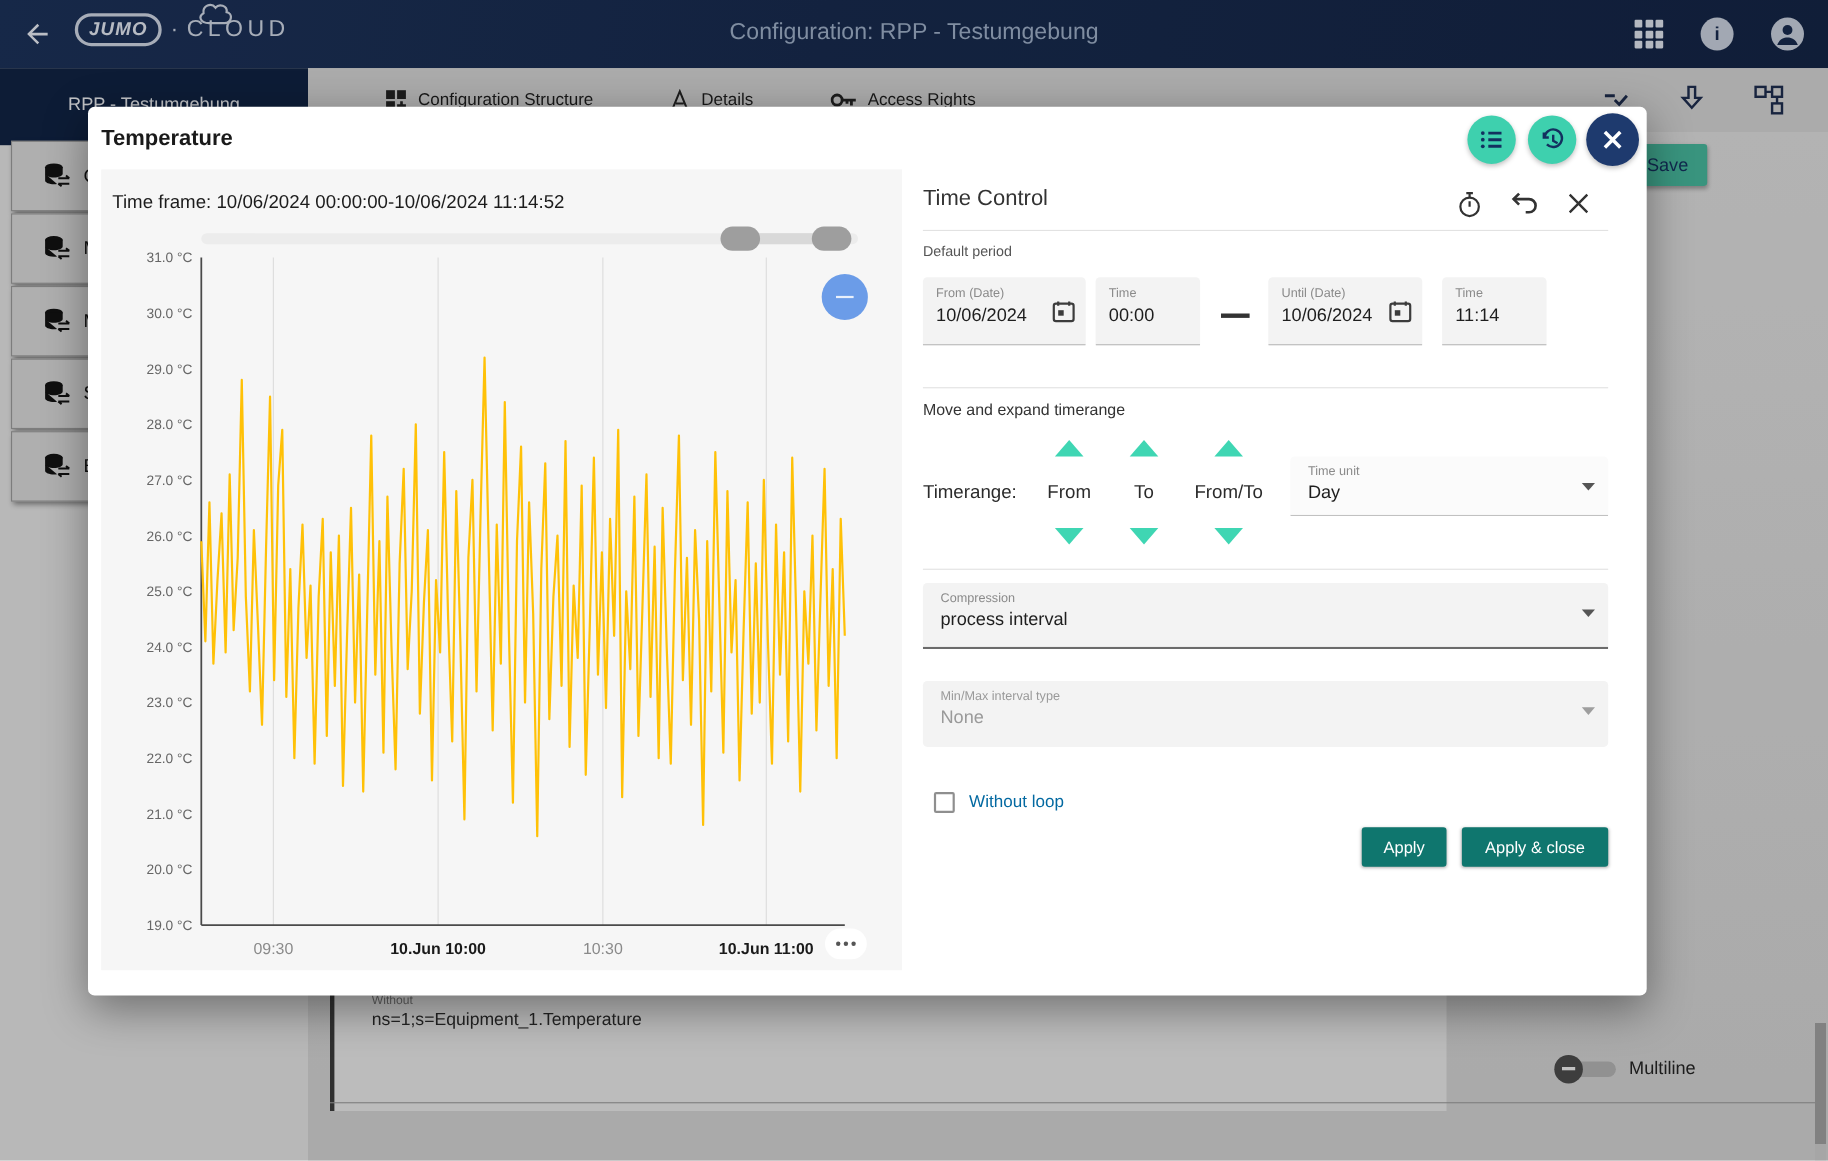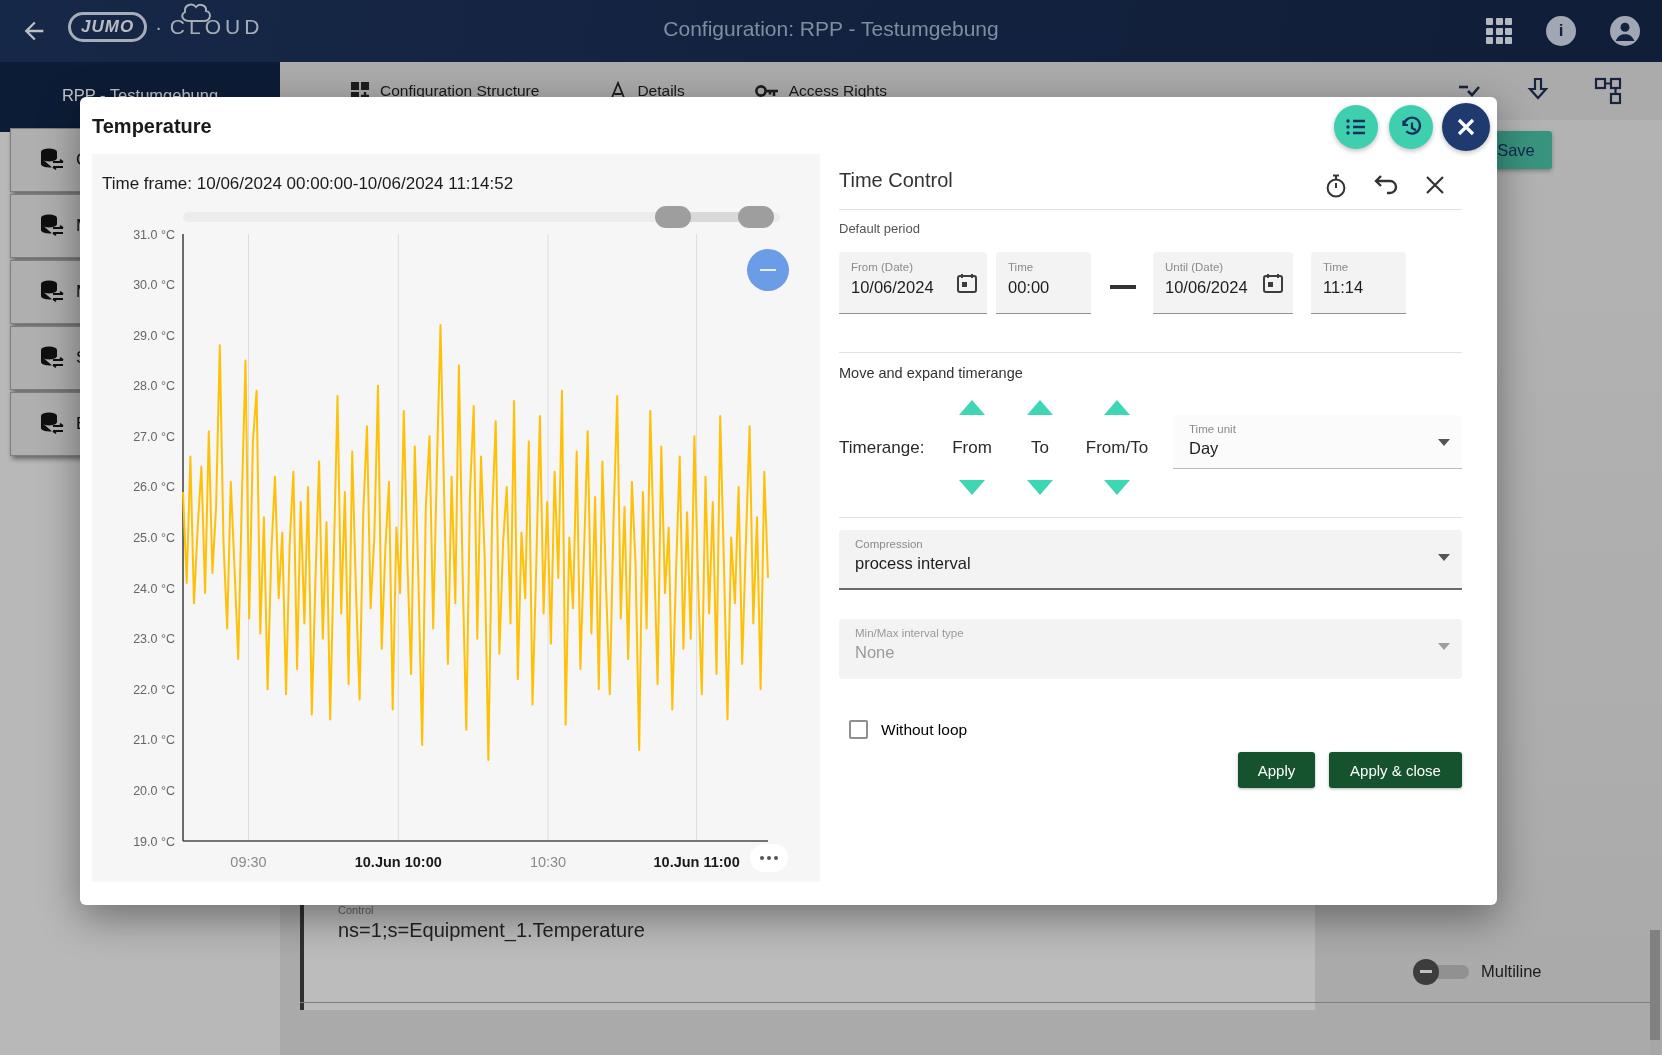--- a/index.html
+++ b/index.html
@@ -45,21 +45,21 @@
   .content-bg { position:absolute; left:280px; top:120px; width:1382px; height:935px;
     background:linear-gradient(180deg,#dedede 0%,#d2d2d2 100%); z-index:1; }
 
   .save-btn { position:absolute; left:1480px; top:131px; width:72px; height:38px; background:#45b79c;
     border:none; border-radius:3px; color:#13305f; font-size:16.5px; z-index:1; cursor:pointer;
     box-shadow:0 2px 4px rgba(0,0,0,.3); font-family:inherit; }
 
   .address-block { position:absolute; left:300px; top:898px; width:1015px; height:112px; background:#e9e9e9;
     border-left:4px solid #3a3a3a; z-index:1; padding-left:34px; }
   .address-label { margin-top:6px; font-size:11px; color:#777; }
-  .address-value { margin-top:3px; font-size:20px; color:#2a2a2a; }
+  .address-value { margin-top:3px; font-size:16px; color:#2a2a2a; }
 
   .bottom-row { position:absolute; left:300px; top:940px; width:1360px; height:70px; z-index:1; }
   .gw-pill { position:absolute; left:250px; top:8px; width:177px; height:40px; border-radius:20px;
     background:#d0d0d0; display:flex; align-items:center; cursor:pointer; }
   .gw-dot { width:20px; height:20px; border-radius:50%; background:#2ea043; margin-left:16px; }
   .gw-text { margin-left:11px; font-size:16.5px; color:#222; }
   .cur-val { position:absolute; left:572px; top:18px; font-size:16.5px; font-weight:bold; color:#111; }
   .cur-ts  { position:absolute; left:636px; top:18px; font-size:16.5px; color:#222; }
   .trend-ic { position:absolute; left:965px; top:14px; color:#222; }
   .bottom-divider { position:absolute; left:300px; top:1002px; width:1356px; height:1px; background:#9b9b9b; z-index:1; }
@@ -134,23 +134,23 @@
   .dd .caret { position:absolute; right:12px; top:24px; width:0; height:0;
     border-left:6px solid transparent; border-right:6px solid transparent; border-top:7px solid #555; }
   #dd-timeunit { left:1093px; top:318px; width:289px; height:54px; background:#fbfbfb; border-bottom:1px solid #bbb; }
   #dd-comp { left:759px; top:433px; width:623px; height:60px; border-bottom:2px solid #6b6b6b; }
   #dd-minmax { left:759px; top:522px; width:623px; height:60px; border-radius:4px; }
   #dd-minmax .flabel, #dd-minmax .fvalue { color:#9a9a9a; }
   #dd-minmax .caret { border-top-color:#9e9e9e; }
 
   .cb { position:absolute; left:769px; top:623px; width:19px; height:19px; border:2px solid #8f8f8f; border-radius:2px;
     background:#fff; cursor:pointer; }
-  .cb-label { position:absolute; left:801px; top:624px; font-size:15.5px; color:#000000; }
-
-  .btn-navy { position:absolute; top:655px; height:36px; background:#14532d; color:#fff; border:none;
+  .cb-label { position:absolute; left:801px; top:624px; font-size:15.5px; color:#0369a1; }
+
+  .btn-navy { position:absolute; top:655px; height:36px; background:#0f766e; color:#fff; border:none;
     border-radius:3px; font-size:15px; cursor:pointer; font-family:inherit; box-shadow:0 1px 3px rgba(0,0,0,.3); }
   #btn-apply { left:1158px; width:77px; }
   #btn-apply-close { left:1249px; width:133px; }
 
   svg { display:block; }
 </style>
 </head>
 <body>
 
 <div class="page">
@@ -296,21 +296,21 @@
         <rect x="17" y="17" width="9" height="9" fill="none" stroke="#1c2b4d" stroke-width="2.2"></rect>
         <path d="M11 6.5h6M21.5 11v6" stroke="#1c2b4d" stroke-width="2.2"></path>
       </svg>
     </div>
   </div>
 
   <div class="content-bg"></div>
   <button class="save-btn">Save</button>
 
   <div class="address-block">
-    <div class="address-label">Control</div>
+    <div class="address-label">Without</div>
     <div class="address-value">ns=1;s=Equipment_1.Temperature</div>
   </div>
 
   <div class="bottom-divider"></div>
   <div class="multiline-wrap">
     <span class="toggle-track">
         <span class="toggle-thumb"></span>
       </span>
     <span class="multiline-label">Multiline</span>
   </div>

